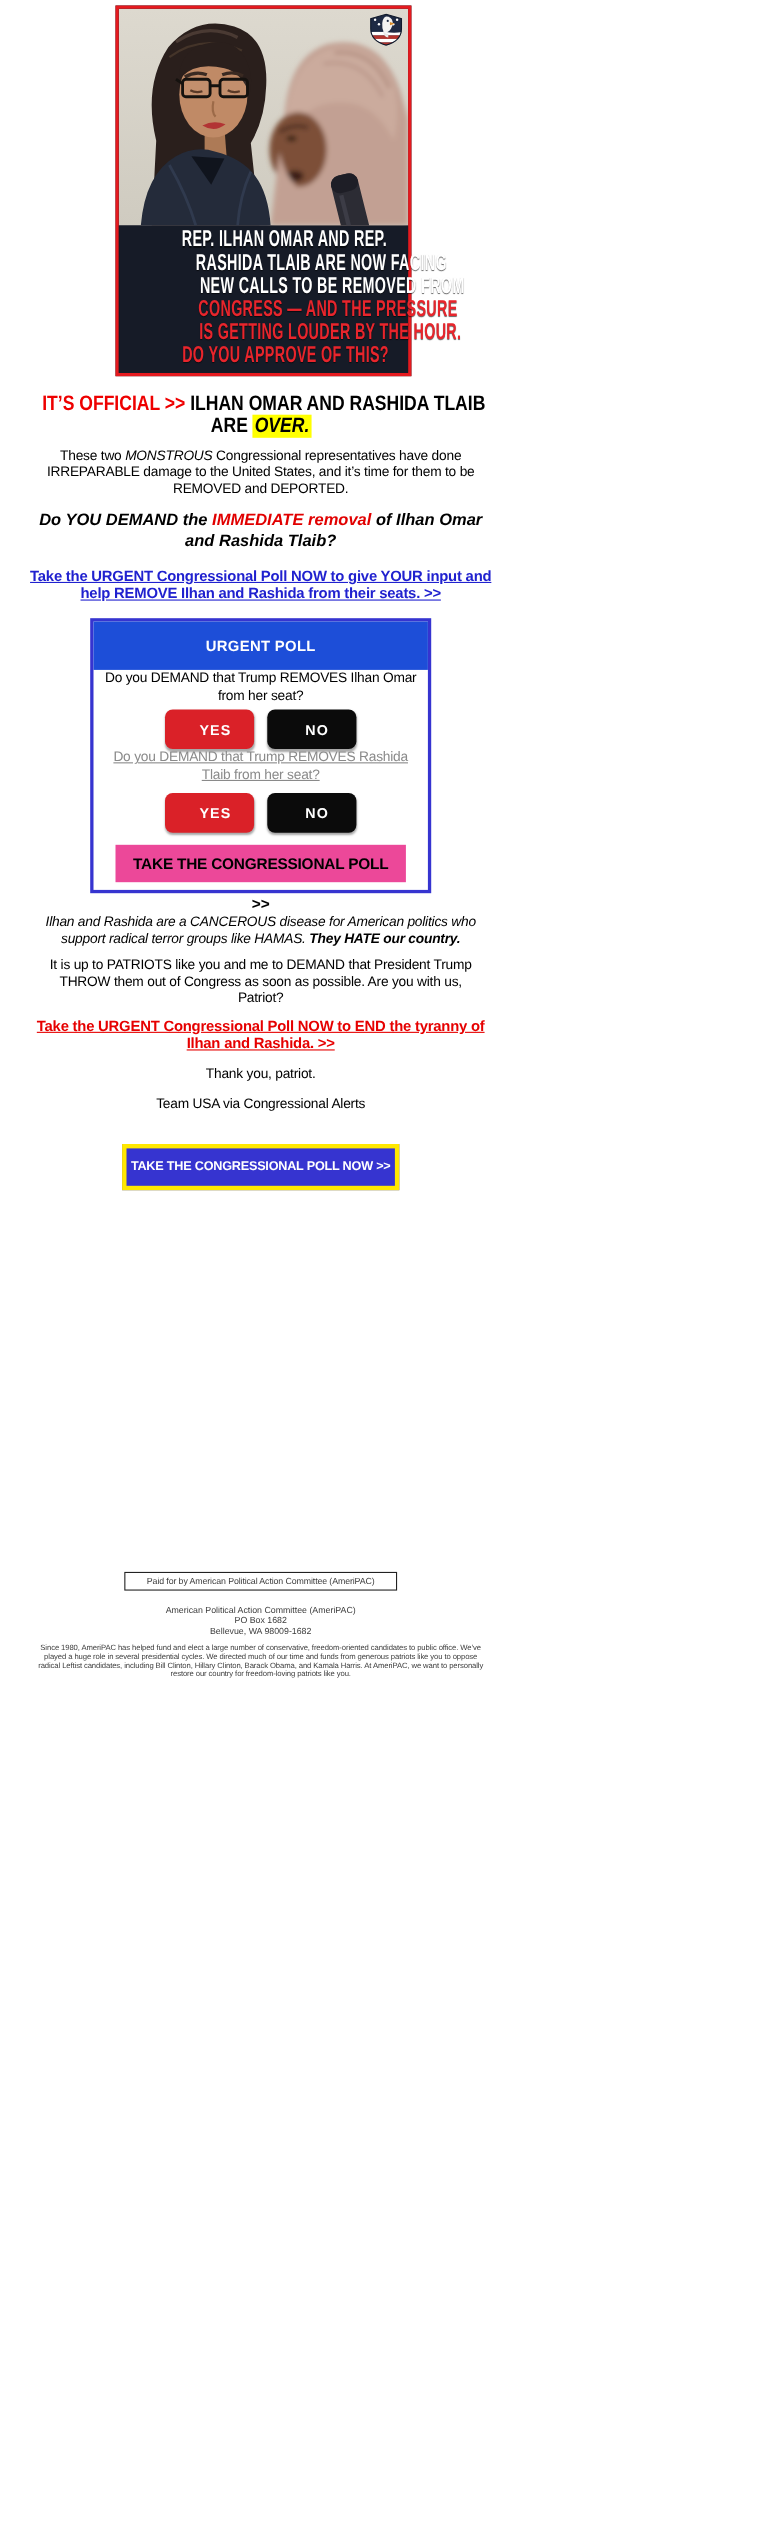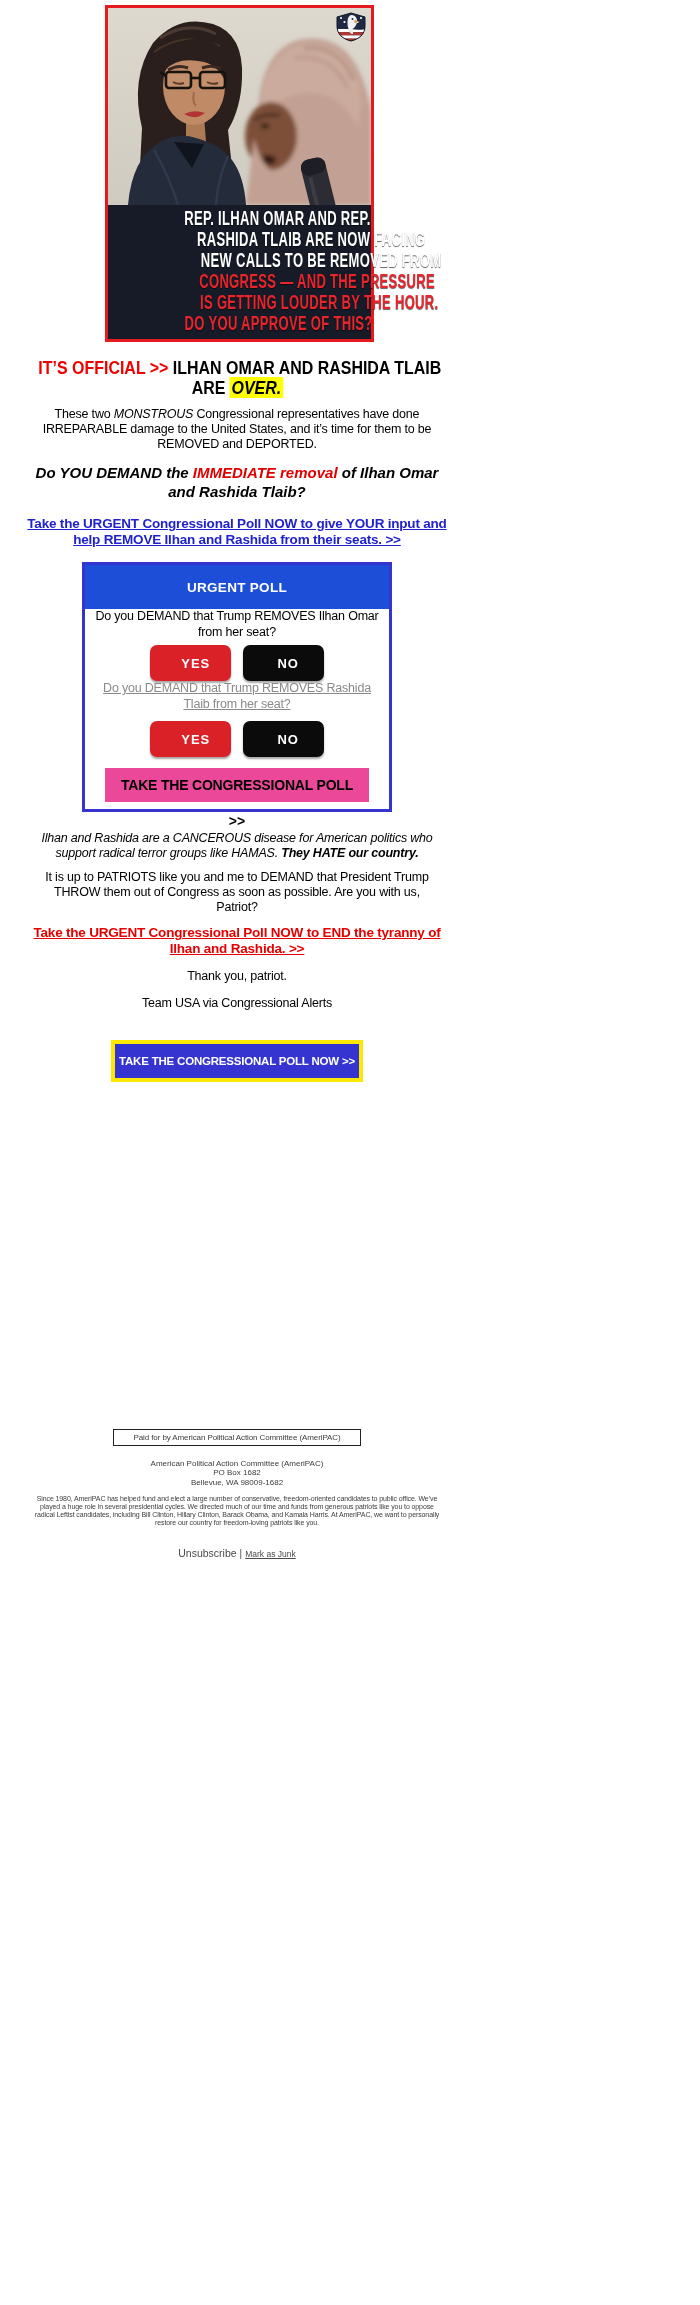--- a/index.html
+++ b/index.html
@@ -1,21 +1,21 @@
 <!DOCTYPE html>
 <html><head>
 <meta charset="utf-8">
 <style>
   html,body{margin:0;padding:0;background:#ffffff;}
   body{width:700px;min-height:2305px;font-family:"Liberation Sans",sans-serif;color:#000;}
   .page{width:474px;}
   
   .hero{width:263px;margin:5px auto 0 105px;border:3px solid #e51a1f;position:relative;background:#161b27;cursor:pointer;}
   .hero-photo{display:block;width:263px;height:197px;}
-  .hero-band{background:#161b27;padding:2px 0 6px 0;margin-left:19px;}
+  .hero-band{background:#161b27;padding:2px 0 6px 0;}
   .hero-line{text-align:center;white-space:nowrap;line-height:21px;height:21px;}
   .hero-line span{display:inline-block;transform:scaleX(.62);transform-origin:center;font-weight:800;font-size:21px;letter-spacing:.5px;text-shadow:0 1px 1px rgba(0,0,0,.6);}
   .hero-line.white span{color:#ffffff;}
   .hero-line.red span{color:#e8252c;}
   .shield{position:absolute;top:4px;right:5px;width:30px;height:30px;}
   
   .headline{margin-top:16px;text-align:center;font-weight:bold;font-size:19px;line-height:19.5px;}
   .headline .cond{display:inline-block;white-space:nowrap;transform:scaleX(.84);transform-origin:center;}
   .headline .red{color:#ee0000;}
   .hl-mark{background:#ffff00;font-style:italic;padding:0 2px;}
@@ -195,17 +195,14 @@
   <button class="big-btn">TAKE THE CONGRESSIONAL POLL NOW &gt;&gt;</button>
 
   <div class="paidbox">Paid for by American Political Action Committee (AmeriPAC)</div>
   <div class="address">American Political Action Committee (AmeriPAC)
 PO Box 1682
 Bellevue, WA 98009-1682</div>
   <div class="disclaimer">Since 1980, AmeriPAC has helped fund and elect a large number of conservative, freedom-oriented candidates to public office. We’ve
 played a huge role in several presidential cycles. We directed much of our time and funds from generous patriots like you to oppose
 radical Leftist candidates, including Bill Clinton, Hillary Clinton, Barack Obama, and Kamala Harris. At AmeriPAC, we want to personally
 restore our country for freedom-loving patriots like you.</div>
-  <div class="unsub-row">
-    <a class="unsub">Unsubscribe</a><span class="sep">|</span><a class="junk">Mark as Junk</a>
-  </div>
 
 </div>
 
 </body></html>

